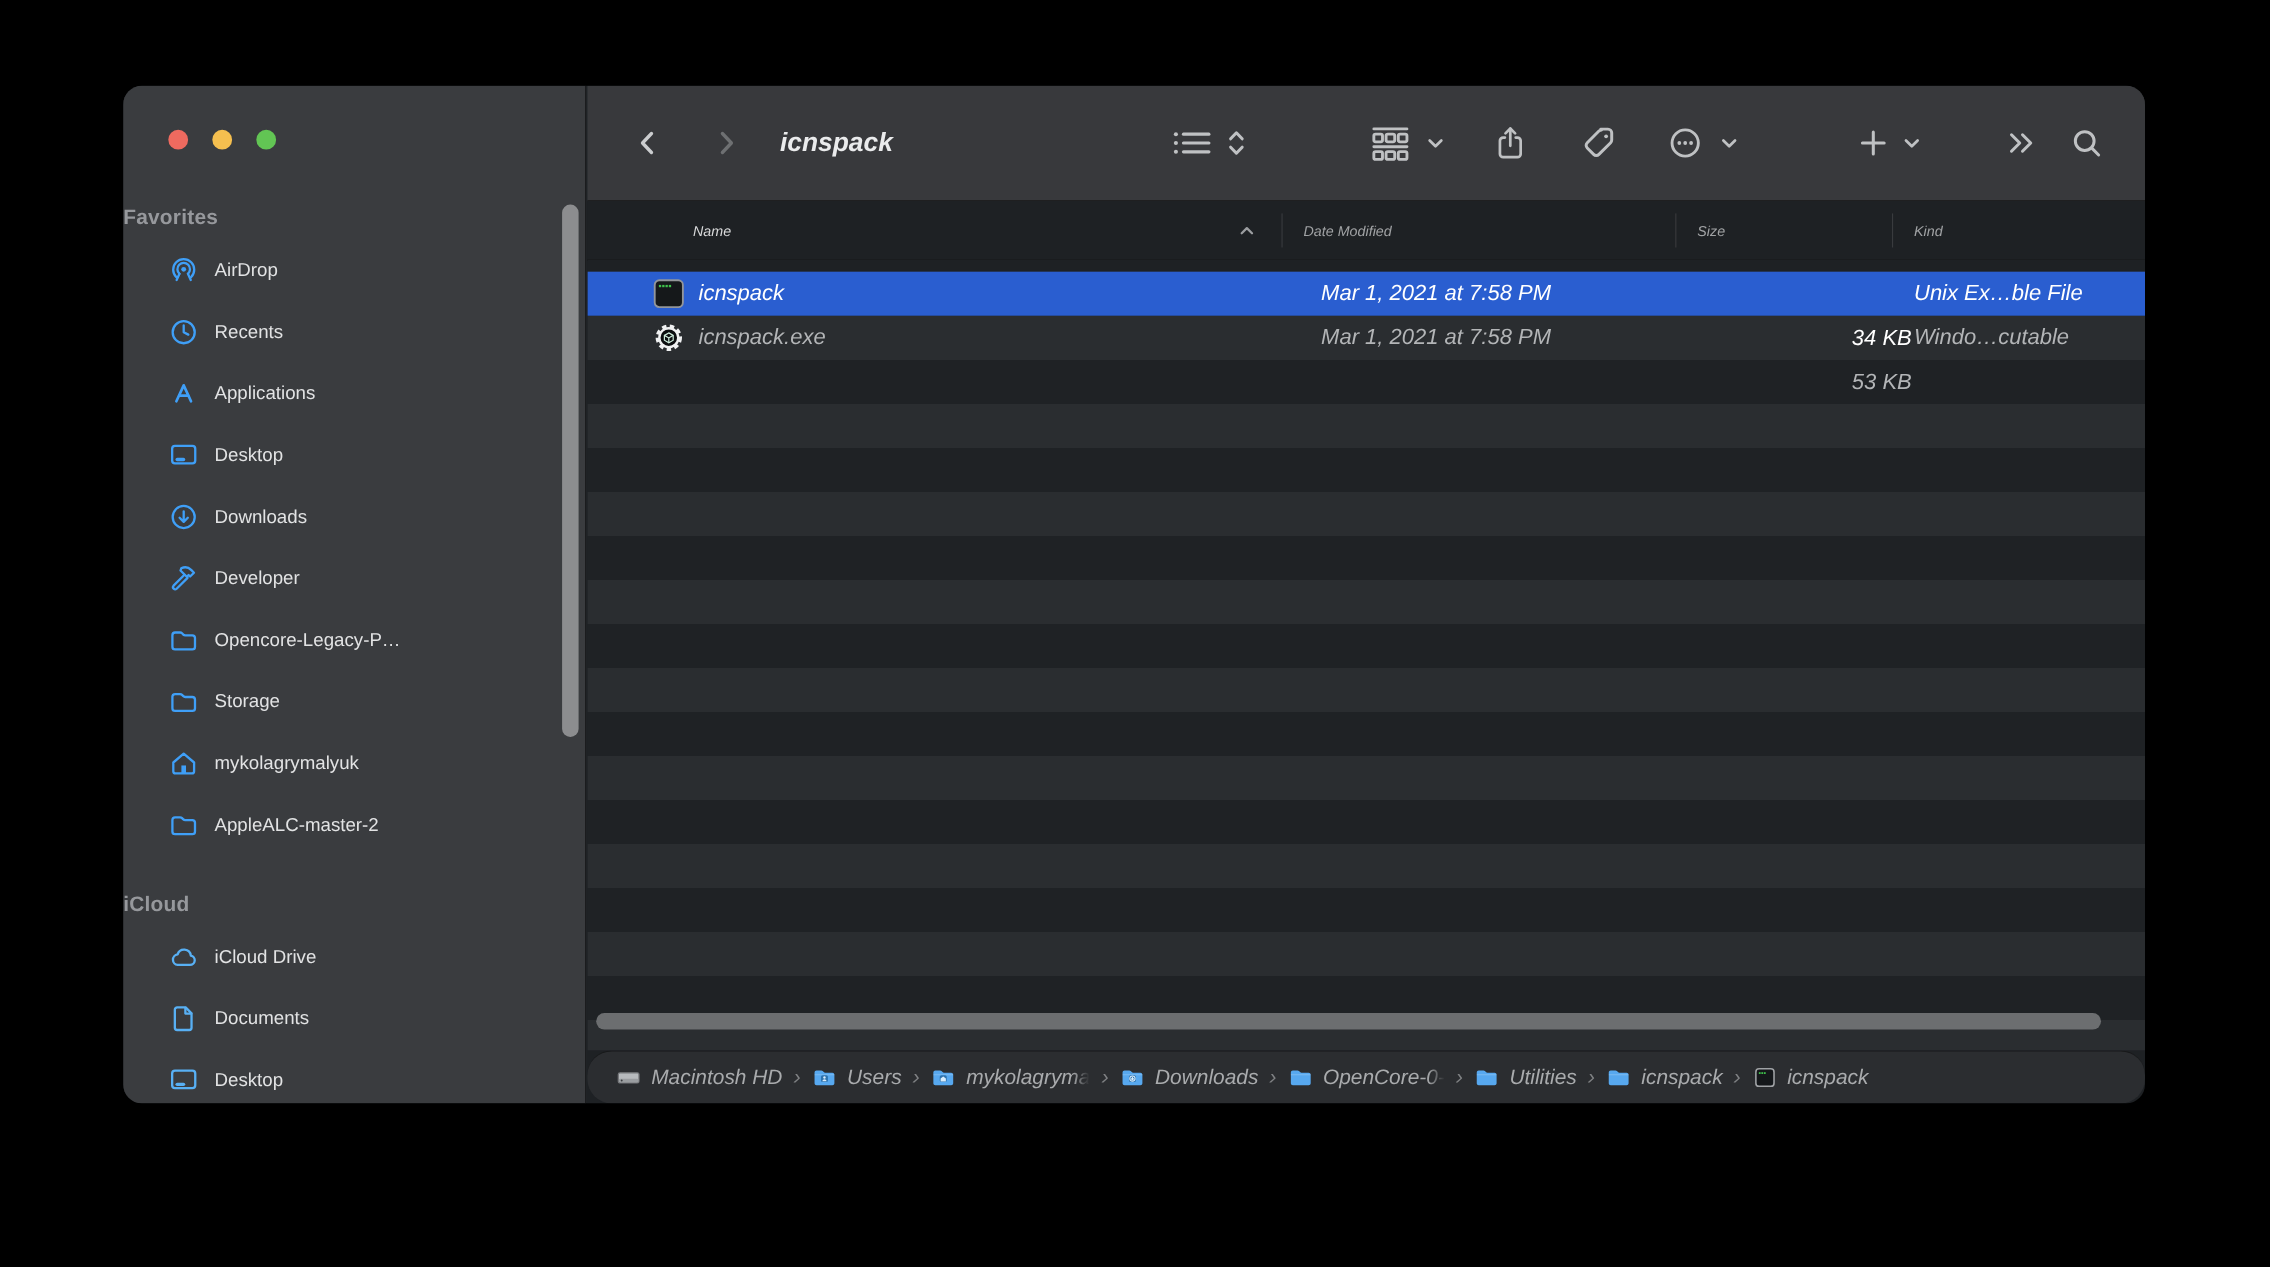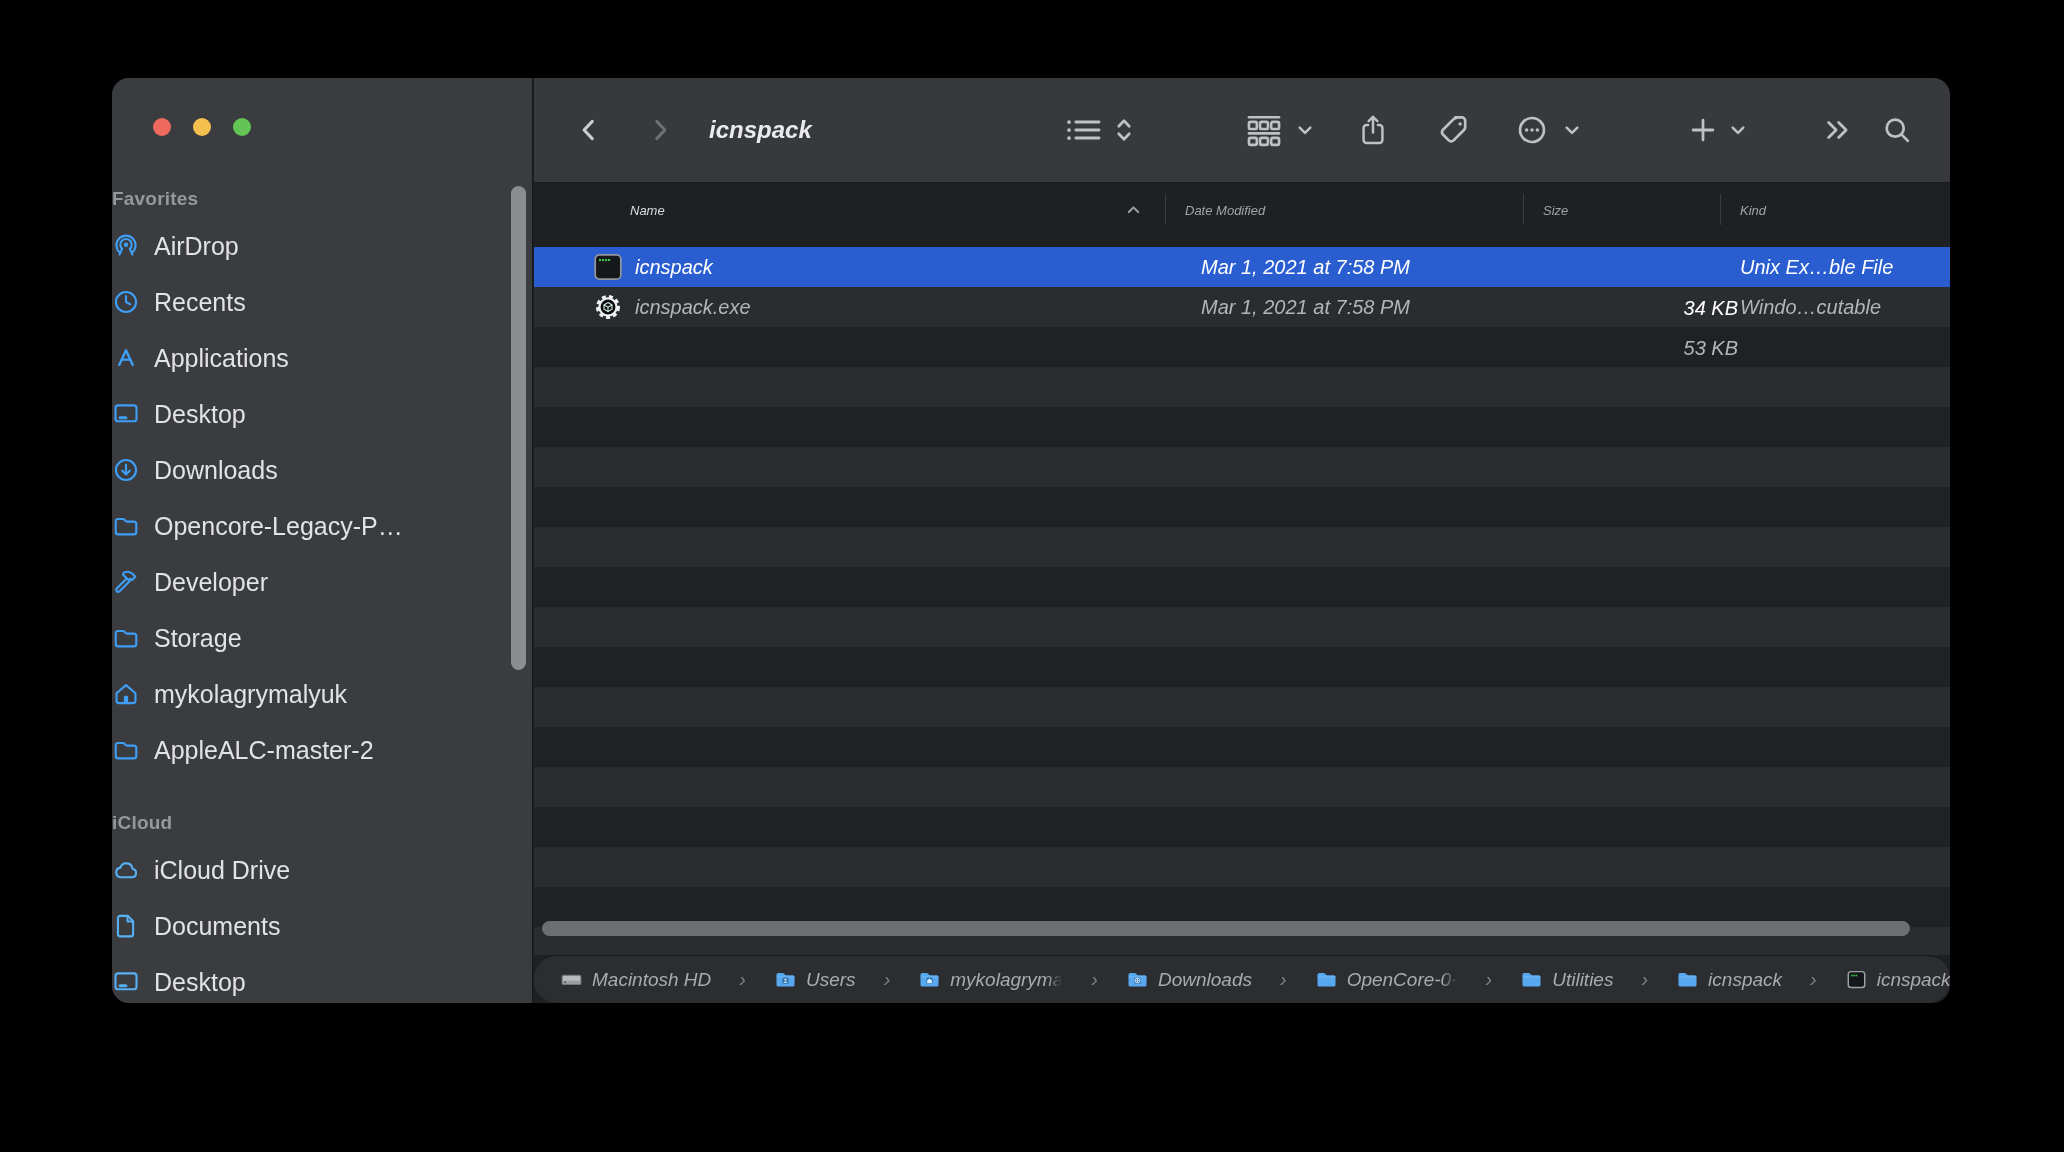--- a/index.html
+++ b/index.html
@@ -9,22 +9,22 @@
           overflow:hidden;background:#1e2124;box-shadow:0 20px 60px rgba(0,0,0,.8);}
   
   .sidebar{position:absolute;left:0;top:0;width:421px;height:100%;background:#3a3c3f;
            border-right:1px solid #151617;box-sizing:border-box;}
   .traffic{position:absolute;left:41px;top:40px;display:flex;gap:22px;}
   .dot{width:18px;height:18px;border-radius:50%;}
   .side-list{position:absolute;top:108px;left:0;right:0;}
   .side-h{height:26px;margin:0 0 6px 0;display:flex;align-items:center;
           font-size:19px;font-weight:700;color:#96989c;letter-spacing:.2px;}
   .side-h.second{margin-top:32px;}
-  .side-item{display:flex;align-items:center;height:56px;gap:14px;
-             font-size:25px;color:#e2e3e4;cursor:default;}
+  .side-item{display:flex;align-items:center;height:56px;padding-left:41px;gap:14px;
+             font-size:17px;color:#e2e3e4;cursor:default;}
   .side-item .icon{width:28px;height:28px;flex:0 0 28px;color:#3f9ff7;}
   .side-item.icloud .icon{color:#58b0f4;}
   .icon svg{display:block;width:100%;height:100%;}
   .side-scroll{position:absolute;right:6px;top:108px;width:15px;height:484px;border-radius:8px;
                background:rgba(255,255,255,.42);}
   
   .main{position:absolute;left:422px;top:0;right:0;bottom:0;font-style:italic;}
   .toolbar{position:absolute;top:0;left:0;right:0;height:104px;background:#38393c;border-bottom:1px solid #191a1b;}
   .tbtn{position:absolute;top:52px;transform:translate(-50%,-50%);color:#bfc1c3;}
   .tbtn.bright{color:#cbcdcf;}
@@ -44,21 +44,21 @@
   .row{position:relative;height:40px;font-size:20px;color:#b3b5b7;}
   .row.selected{background:#2a5ed0;color:#ffffff;}
   .cell{position:absolute;top:0;height:40px;display:flex;align-items:center;white-space:nowrap;}
   .c-icon{left:59px;top:5px;width:30px;height:30px;display:block;}
   .c-name{left:101px;}
   .c-date{left:651px;margin-left:16px;}
   .c-size{left:1024px;width:180px;justify-content:flex-end;margin-top:41px;}
   .c-kind{left:1206px;}
   .hscroll{position:absolute;left:8px;top:685px;width:1368px;height:15px;border-radius:8px;background:#6c6e70;}
   .pathbar{position:absolute;left:0;right:0;bottom:0;height:48px;background:#2b2d30;border-top:1px solid #18191a;
-           display:flex;align-items:center;padding-left:26px;gap:28px;font-size:19px;color:#a9abad;box-sizing:border-box;border-radius:22px;}
+           display:flex;align-items:center;padding-left:26px;gap:10px;font-size:19px;color:#a9abad;box-sizing:border-box;border-radius:22px;}
   .pitem{display:flex;align-items:center;gap:9px;white-space:nowrap;}
   .pitem .icon{width:23px;height:23px;flex:0 0 23px;}
   .plabel{position:relative;}
   .plabel.fade::after{content:"";position:absolute;top:0;right:-2px;width:18px;height:100%;
                       background:linear-gradient(90deg,rgba(43,45,48,0),#2b2d30 85%);}
   .psep{color:#7f8183;font-size:20px;line-height:1;transform:translateY(-1px);}
 </style>
 </head>
 <body>
 
@@ -116,33 +116,33 @@
               <svg viewBox="0 0 24 24" fill="none" stroke="currentColor" stroke-linecap="round" stroke-linejoin="round" stroke-width="1.8">
                 <circle cx="12" cy="12" r="8.6"></circle>
                 <path d="M12 7.6v8M8.8 12.6 12 15.8l3.2-3.2"></path>
               </svg>
             </span>
             <span>Downloads</span>
           </div>
           <div class="side-item">
             <span class="icon">
               <svg viewBox="0 0 24 24" fill="none" stroke="currentColor" stroke-linecap="round" stroke-linejoin="round" stroke-width="1.8">
-                <path d="M3.2 8.1c0-1.2.96-2.1 2.1-2.1h3.9c.55 0 1.1.22 1.5.62l1 1c.4.4.94.62 1.5.62h5.5c1.2 0 2.1.96 2.1 2.1v6.7c0 1.2-.96 2.1-2.1 2.1H5.3c-1.2 0-2.1-.96-2.1-2.1z"></path>
-              </svg>
-            </span>
-            <span>Opencore-Legacy-P…</span>
-          </div>
-          <div class="side-item">
-            <span class="icon">
-              <svg viewBox="0 0 24 24" fill="none" stroke="currentColor" stroke-linecap="round" stroke-linejoin="round" stroke-width="1.8">
                 <path d="M10.1 4c2.6-1.3 5.8-.7 7.9 1.4l2 2-3 3-1.2-1.2-1.4 1.4-4.9-4.9z"></path>
                 <path d="m12.6 9 -8.5 8.5a1.7 1.7 0 0 0 2.4 2.4l8.5-8.5"></path>
               </svg>
             </span>
             <span>Developer</span>
+          </div>
+          <div class="side-item">
+            <span class="icon">
+              <svg viewBox="0 0 24 24" fill="none" stroke="currentColor" stroke-linecap="round" stroke-linejoin="round" stroke-width="1.8">
+                <path d="M3.2 8.1c0-1.2.96-2.1 2.1-2.1h3.9c.55 0 1.1.22 1.5.62l1 1c.4.4.94.62 1.5.62h5.5c1.2 0 2.1.96 2.1 2.1v6.7c0 1.2-.96 2.1-2.1 2.1H5.3c-1.2 0-2.1-.96-2.1-2.1z"></path>
+              </svg>
+            </span>
+            <span>Opencore-Legacy-P…</span>
           </div>
           <div class="side-item">
             <span class="icon">
               <svg viewBox="0 0 24 24" fill="none" stroke="currentColor" stroke-linecap="round" stroke-linejoin="round" stroke-width="1.8">
                 <path d="M3.2 8.1c0-1.2.96-2.1 2.1-2.1h3.9c.55 0 1.1.22 1.5.62l1 1c.4.4.94.62 1.5.62h5.5c1.2 0 2.1.96 2.1 2.1v6.7c0 1.2-.96 2.1-2.1 2.1H5.3c-1.2 0-2.1-.96-2.1-2.1z"></path>
               </svg>
             </span>
             <span>Storage</span>
           </div>
           <div class="side-item">

